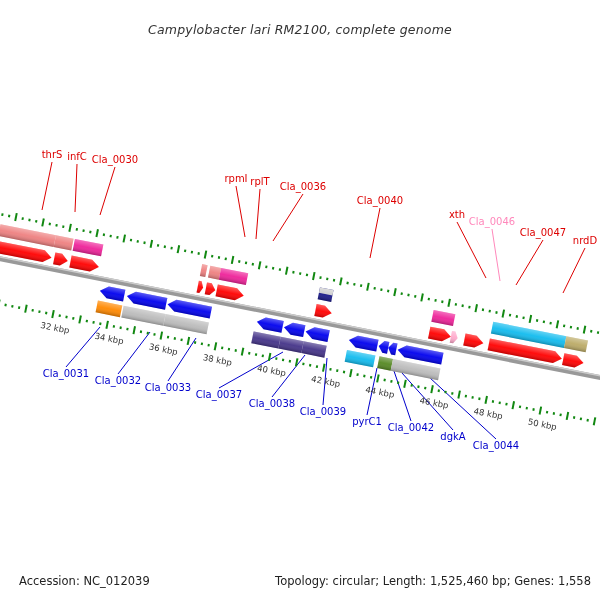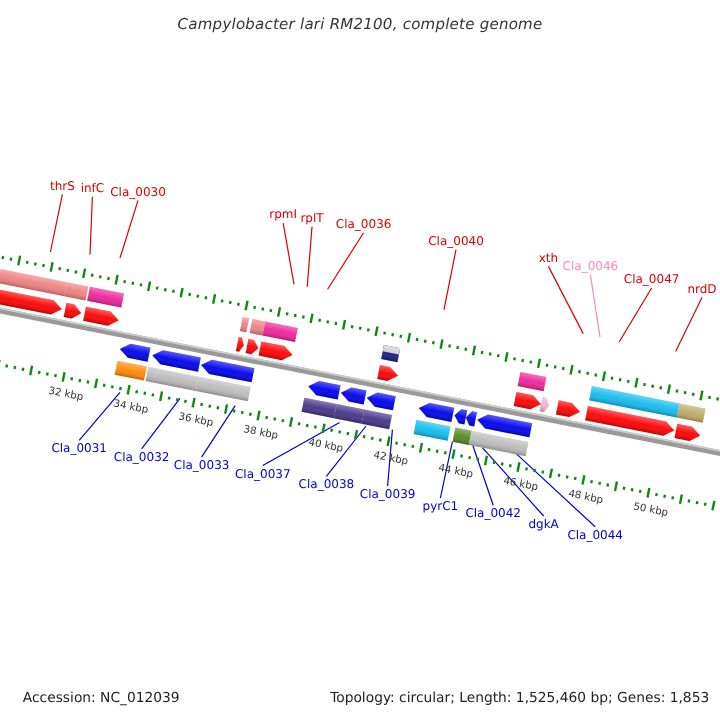--- a/index.html
+++ b/index.html
@@ -1,17 +1,17 @@
 <!DOCTYPE html>
 <html><head>
 <meta charset="utf-8">
 <style>
   html, body { margin:0; padding:0; background:#ffffff; }
   body { width:600px; height:600px; position:relative; overflow:hidden; font-family:"DejaVu Sans", sans-serif; }
-  #title { position:absolute; top:12px; left:0; width:600px; text-align:center; font-size:12.5px; font-style:italic; color:#333; letter-spacing:0.2px; }
+  #title { position:absolute; top:22px; left:0; width:600px; text-align:center; font-size:12.5px; font-style:italic; color:#333; letter-spacing:0.2px; }
   #footer-left { position:absolute; left:9px; top:574px; font-size:11.5px; color:#222;margin-left:10px; }
   #footer-right { position:absolute; right:9px; top:574px; font-size:11.5px; color:#222; }
   svg#map { position:absolute; left:0; top:0; }
   .lbl-top { font-size:10px; }
   .lbl-bot { font-size:10px; fill:#0000cc; }
   .kbp { font-size:8.5px; fill:#333; }
 </style>
 </head>
 <body>
 
@@ -454,13 +454,13 @@
       <text x="272" y="407" text-anchor="middle" class="lbl-bot" fill="#0000cc">Cla_0038</text>
       <text x="323" y="415" text-anchor="middle" class="lbl-bot" fill="#0000cc">Cla_0039</text>
       <text x="367" y="425" text-anchor="middle" class="lbl-bot" fill="#0000cc">pyrC1</text>
       <text x="411" y="431" text-anchor="middle" class="lbl-bot" fill="#0000cc">Cla_0042</text>
       <text x="453" y="440" text-anchor="middle" class="lbl-bot" fill="#0000cc">dgkA</text>
       <text x="496" y="449" text-anchor="middle" class="lbl-bot" fill="#0000cc">Cla_0044</text>
     </g>
 </svg>
 
 <div id="footer-left">Accession: NC_012039</div>
-<div id="footer-right">Topology: circular; Length: 1,525,460 bp; Genes: 1,853</div>
+<div id="footer-right">Topology: circular; Length: 1,525,460 bp; Genes: 1,558</div>
 
 </body></html>

